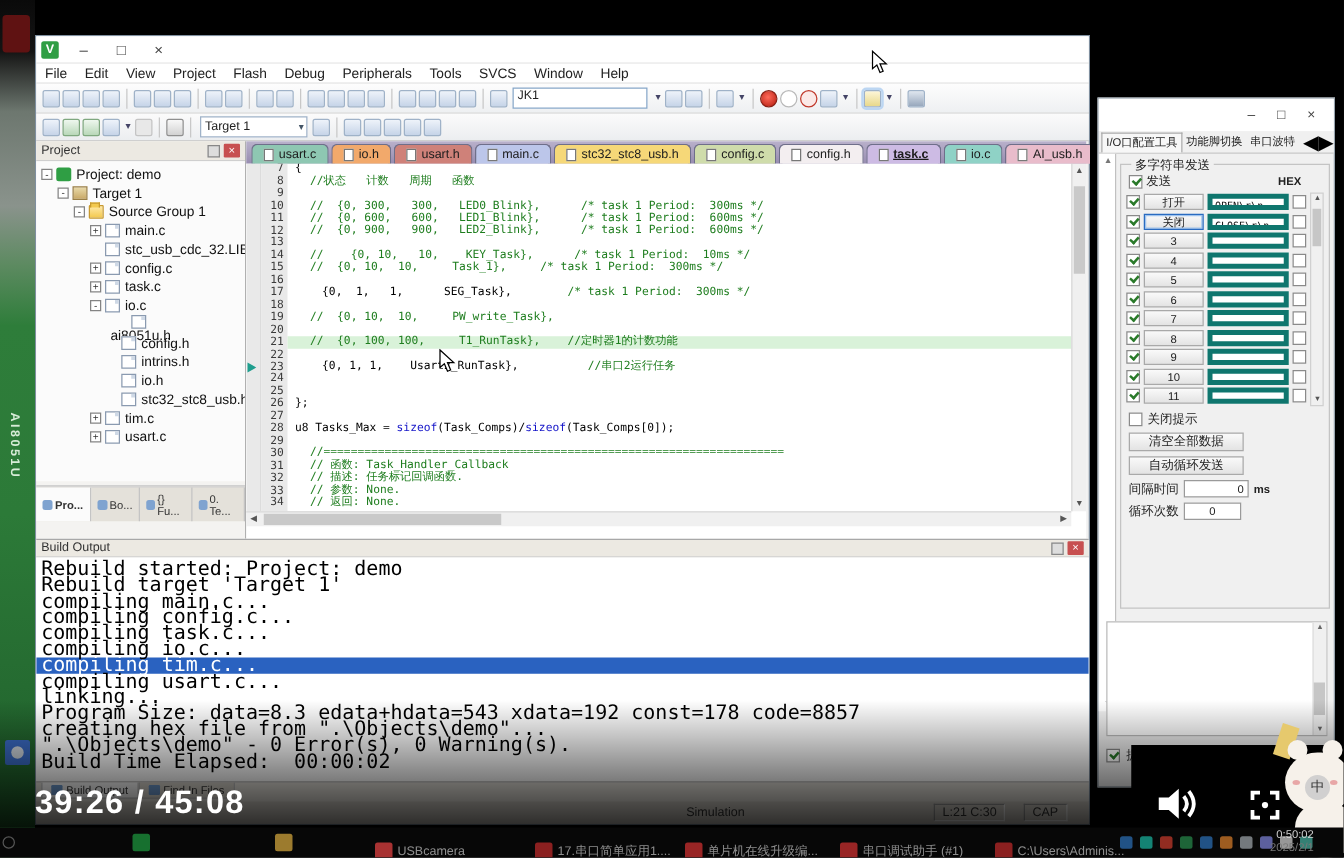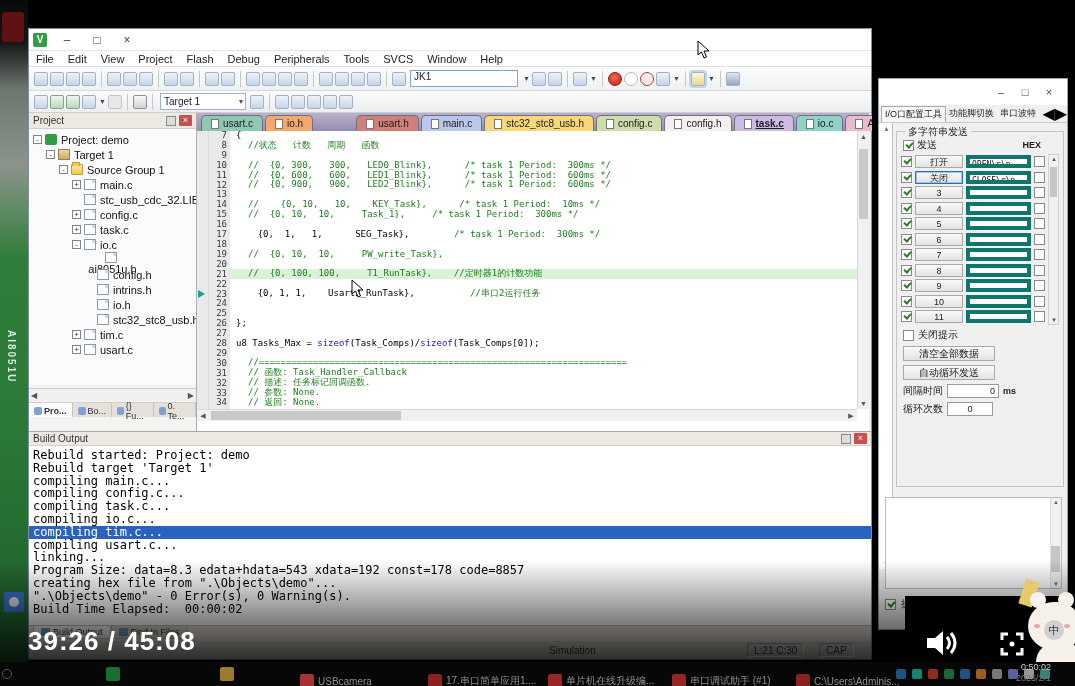--- a/index.html
+++ b/index.html
@@ -52,21 +52,21 @@
   .tree-row { height:15px; display:flex; align-items:center; font-size:11px; color:#111; white-space:nowrap; }
   .expander { width:9px; height:9px; border:1px solid #848484; background:#fff; font-size:8px; line-height:7px; text-align:center; color:#333; margin-right:3px; flex:none; }
   .tree-ico { width:12px; height:11px; margin-right:4px; flex:none; position:relative; }
   .ico-project { background:#2f9e44; border-radius:2px; }
   .ico-target { background:linear-gradient(#e8d9a8,#c9a968); border:1px solid #9a7f46; }
   .ico-folder { background:linear-gradient(#ffe9a8,#f3c94f); border:1px solid #c89a30; border-radius:1px; }
   .ico-folder::before { content:""; position:absolute; left:0; top:-3px; width:6px; height:3px; background:#f3c94f; border:1px solid #c89a30; border-bottom:none; }
   .ico-file { background:#fff; border:1px solid #8a9ab0; }
   .ico-file::before { content:""; position:absolute; right:0; top:0; width:3px; height:3px; background:#cfd9e6; }
   .panel-hscroll { position:absolute; left:0; bottom:30px; right:0; height:13px; background:#f0f0f0; border-top:1px solid #d0d0d0; display:flex; justify-content:space-between; align-items:center; padding:0 2px; font-size:8px; color:#555; }
-  .panel-tabs { position:absolute; left:0; bottom:14px; right:0; height:15px; display:flex; background:#e4e1da; border-top:1px solid #cfcfcf; }
+  .panel-tabs { position:absolute; left:0; bottom:14px; right:0; height:28px; display:flex; background:#e4e1da; border-top:1px solid #cfcfcf; }
   .ptab { font-size:9px; color:#333; padding:1px 5px 0; border-right:1px solid #c4c4c4; display:flex; align-items:center; gap:2px; }
   .ptab.active { background:#fbfbfb; font-weight:bold; }
   .ptab .dot { width:8px; height:8px; border-radius:2px; background:#7fa3d0; }
 
   
   .editor { position:absolute; left:168px; top:84px; width:672px; height:318px; background:#fff; }
   .tabbar { position:absolute; left:0; top:0; right:0; height:18px; background:linear-gradient(#b9b1cb,#978cb0); display:flex; align-items:flex-end; padding-left:4px; }
   .etab { height:16px; line-height:15px; font-size:10px; color:#1c1c1c; padding:0 9px; margin-right:2px; border:1px solid #6f6f8a; border-bottom:none; border-radius:5px 5px 0 0; display:flex; align-items:center; gap:4px; white-space:nowrap; }
   .etab .fico { width:8px; height:10px; background:#fff; border:1px solid #777; }
   .etab.active { font-weight:bold; text-decoration:underline; }
@@ -84,21 +84,21 @@
   .vscroll .thumb { position:absolute; left:1px; right:1px; top:18px; height:70px; background:#c9c9c9; }
   .scroll-arrow { position:absolute; left:0; right:0; height:11px; font-size:7px; text-align:center; color:#555; line-height:11px; }
   .hscroll { position:absolute; left:0; right:12px; bottom:10px; height:12px; background:#f0f0f0; border-top:1px solid #d8d8d8; }
   .hscroll .thumb { position:absolute; top:1px; bottom:1px; left:14px; width:190px; background:#c9c9c9; }
   .ha { position:absolute; top:0; width:12px; height:12px; font-size:7px; color:#555; text-align:center; line-height:12px; }
 
   
   .build-panel { position:absolute; left:0; top:402px; right:0; height:194px; background:#fff; border-top:1px solid #a8a8a8; }
   .build-header { height:14px; background:#ece9e2; display:flex; align-items:center; padding:0 4px; border-bottom:1px solid #cfcfcf; }
   .build-header .ph-title { flex:1; font-size:10px; color:#333; }
-  .build-text { position:absolute; top:14px; left:0; right:0; bottom:0; background:#fff; font-family:"DejaVu Sans Mono", monospace; font-size:12px; line-height:12.8px; color:#000; padding:3px 0 0 4px; white-space:pre; overflow:hidden; }
+  .build-text { position:absolute; top:14px; left:0; right:0; bottom:0; background:#fff; font-family:"DejaVu Sans Mono", monospace; font-size:16px; line-height:12.8px; color:#000; padding:3px 0 0 4px; white-space:pre; overflow:hidden; }
   .bl { height:12.8px; }
   .bl.sel { background:#2a62c0; color:#fff; margin-left:-4px; padding-left:4px; margin-right:0; }
   .bottom-tabs { position:absolute; left:0; top:596px; right:0; height:16px; background:#e4e1da; display:flex; align-items:flex-start; padding-left:4px; border-top:1px solid #bdbdbd; }
   .btab { font-size:9px; color:#333; padding:1px 7px; border:1px solid #bdbdbd; border-top:none; display:flex; align-items:center; gap:3px; background:#d8d4cb; }
   .btab.active { background:#fbfbfb; }
   .btab .dot { width:9px; height:8px; background:#6f9bd0; border-radius:1px; }
   .statusbar { position:absolute; left:0; top:612px; right:0; height:18px; background:#d6d2ca; display:flex; align-items:center; font-size:10px; color:#333; }
   .sb-cell { border:1px solid; border-color:#9a9a9a #fff #fff #9a9a9a; padding:0 6px; height:14px; line-height:13px; margin-right:4px; }
   .sb-sim { position:absolute; left:520px; } .sb-pos { position:absolute; left:718px; } .sb-cap { position:absolute; left:790px; }
 
@@ -368,21 +368,21 @@
     <div class="editor" data-name="editor">
       <div class="tabbar" id="tabbar" data-name="editor-tabbar">
           <div class="etab" data-name="editor-tab-usart-c" style="background: rgb(142, 199, 178);">
             <div class="fico" data-name="file-icon"></div>
             <div data-name="editor-tab-label">usart.c</div>
           </div>
           <div class="etab" data-name="editor-tab-io-h" style="background: rgb(242, 169, 107);">
             <div class="fico" data-name="file-icon"></div>
             <div data-name="editor-tab-label">io.h</div>
           </div>
-          <div class="etab" data-name="editor-tab-usart-h" style="background: rgb(207, 129, 121); margin-left: 41px;">
+          <div class="etab" data-name="editor-tab-usart-h" style="background: rgb(207, 129, 121);">
             <div class="fico" data-name="file-icon"></div>
             <div data-name="editor-tab-label">usart.h</div>
           </div>
           <div class="etab" data-name="editor-tab-main-c" style="background: rgb(188, 198, 234);">
             <div class="fico" data-name="file-icon"></div>
             <div data-name="editor-tab-label">main.c</div>
           </div>
           <div class="etab" data-name="editor-tab-stc32_stc8_usb-h" style="background: rgb(246, 216, 120);">
             <div class="fico" data-name="file-icon"></div>
             <div data-name="editor-tab-label">stc32_stc8_usb.h</div>

